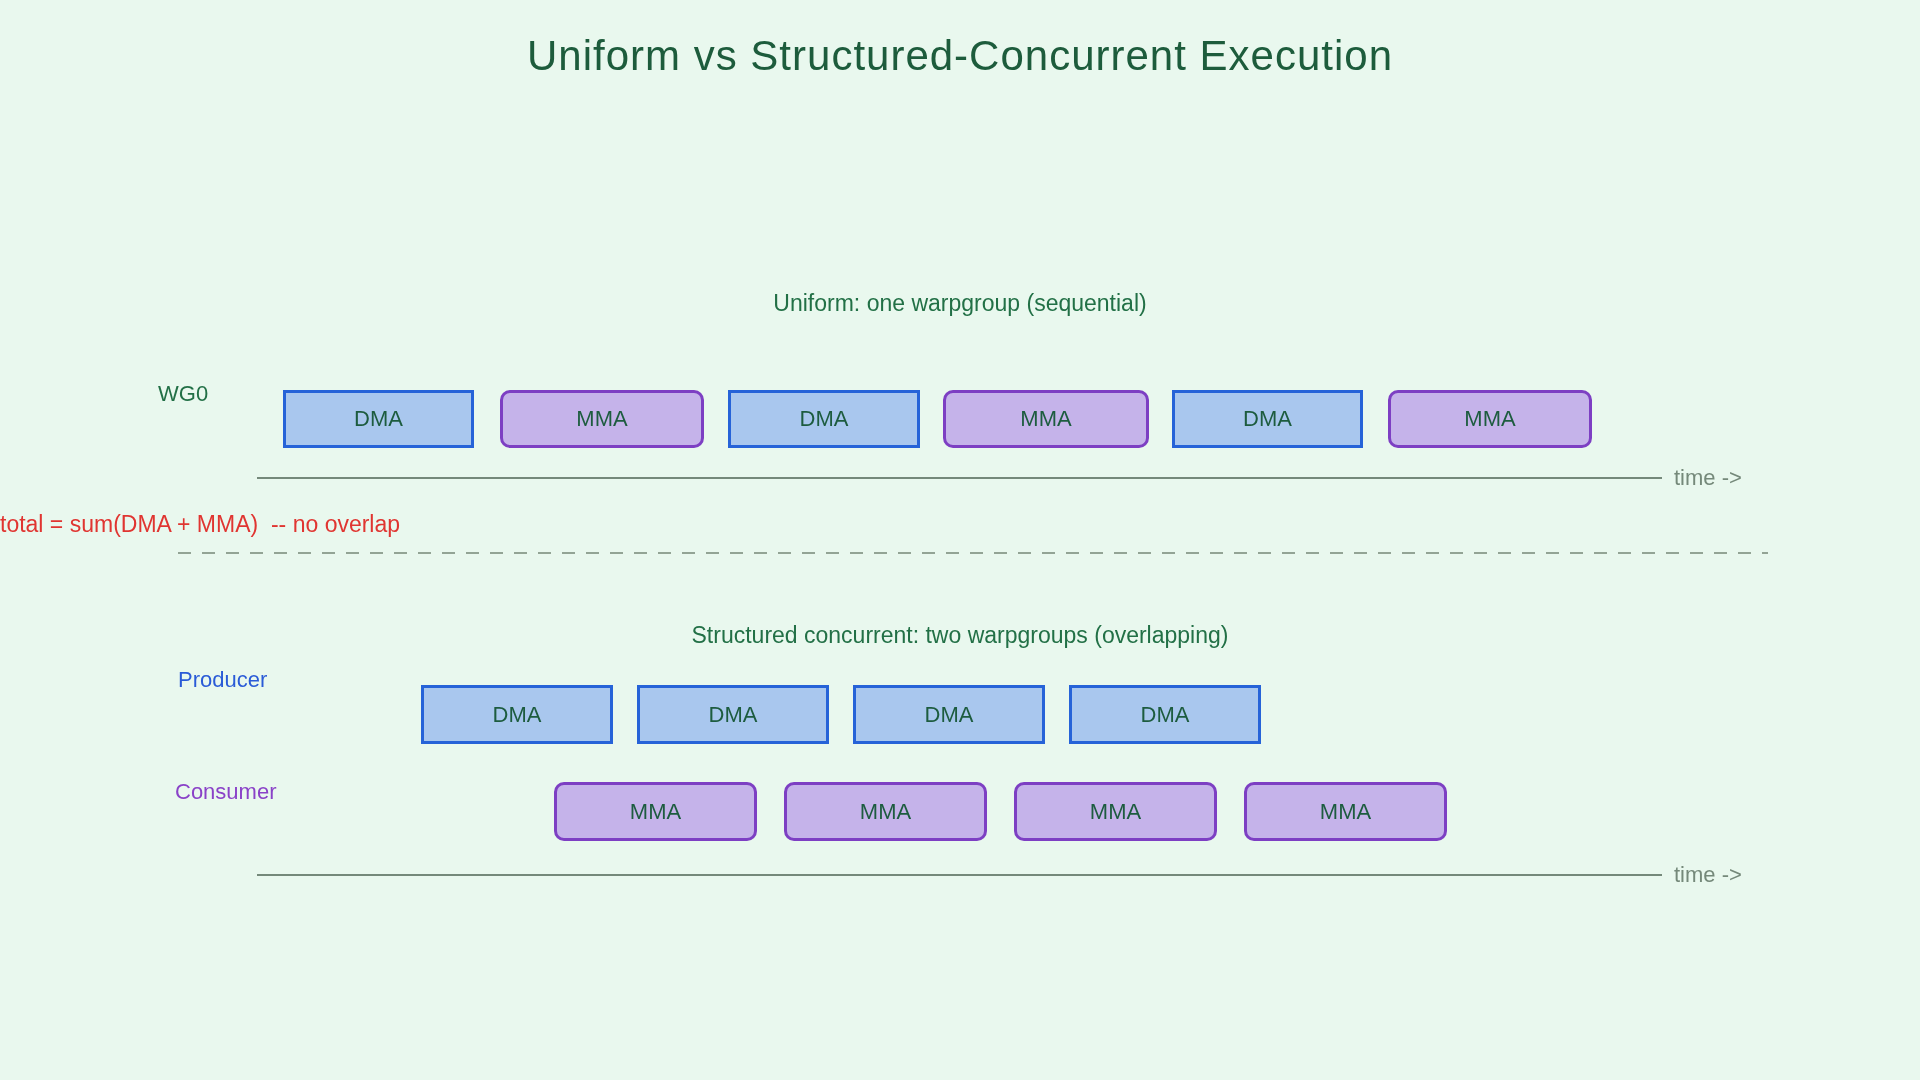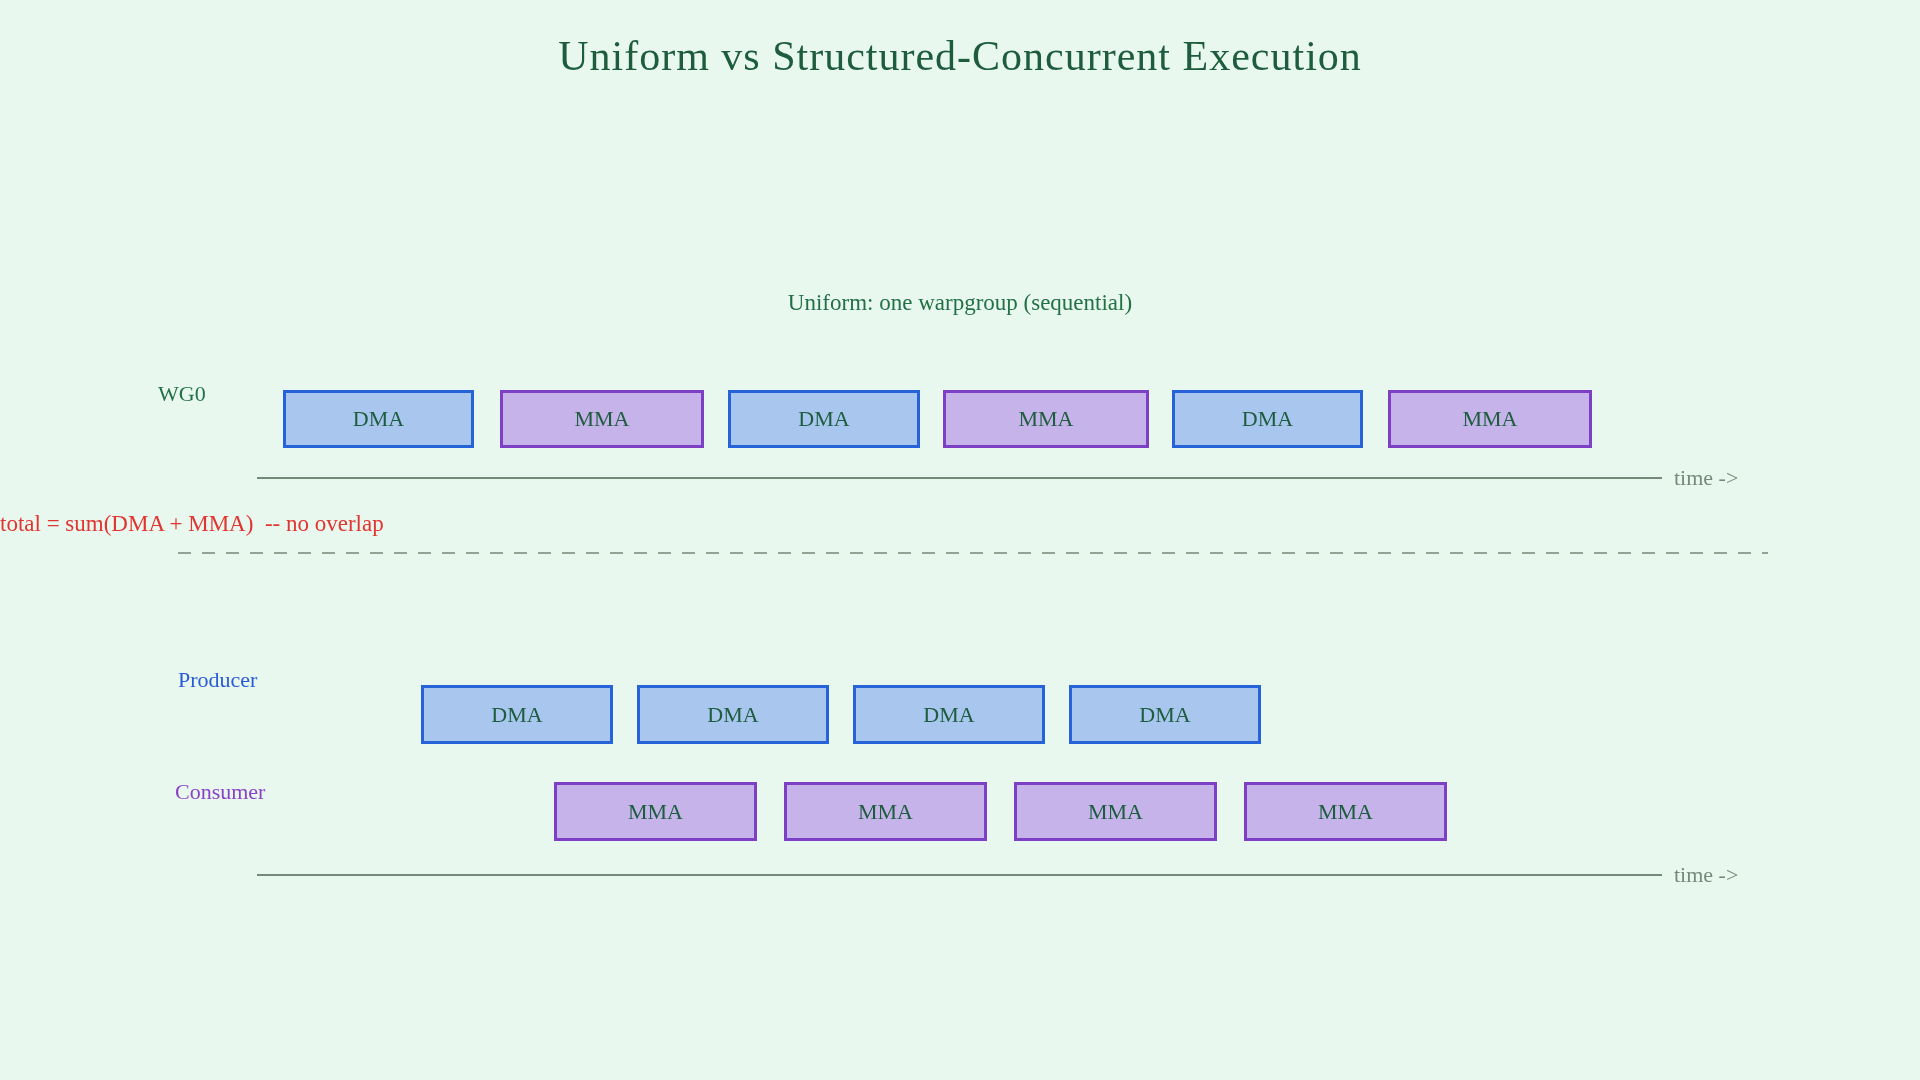--- a/index.html
+++ b/index.html
@@ -16,21 +16,21 @@
     --dma-border:#2663d8;
     --mma-fill:#c5b3ea;
     --mma-border:#7d3fc3;
     --axis-gray:#75897a;
     --divider-gray:#93a495;
   }
   html,body{margin:0;padding:0;background:var(--bg);}
   .canvas{
     position:relative;width:1920px;height:1080px;overflow:hidden;
     background:var(--bg);
-    font-family:Liberation Serif, serif;
+    font-family:Liberation Sans, sans-serif;
   }
   .title{
     position:absolute;top:30px;left:0;width:1920px;text-align:center;
     font-size:42px;line-height:52px;letter-spacing:1px;color:var(--title-green);
     white-space:pre;
   }
   .section-heading{
     position:absolute;left:0;width:1920px;text-align:center;
     font-size:23px;line-height:30px;color:var(--heading-green);white-space:pre;
   }
@@ -41,21 +41,21 @@
   }
   .wg0-label{top:380px;left:158px;color:var(--heading-green);}
   .producer-label{top:666px;left:178px;color:var(--producer-blue);}
   .consumer-label{top:778px;left:175px;color:var(--consumer-purple);}
   .box{
     position:absolute;box-sizing:border-box;border:3px solid;
     display:flex;align-items:center;justify-content:center;
     font-size:22px;color:var(--box-text);
   }
   .box.dma{background:var(--dma-fill);border-color:var(--dma-border);}
-  .box.mma{background:var(--mma-fill);border-color:var(--mma-border);}
+  .box.mma{background:var(--mma-fill);border-color:var(--mma-border);border-radius:10px;}
   .axis-line{
     position:absolute;left:257px;width:1405px;height:2px;
     background:var(--axis-gray);
   }
   .axis-line-1{top:477px;}
   .axis-line-2{top:874px;}
   .axis-label{
     position:absolute;left:1674px;font-size:22px;line-height:30px;
     color:var(--axis-gray);white-space:pre;
   }
@@ -109,20 +109,21 @@
       </div>
     </div>
 
   <div class="axis-line axis-line-1"></div>
   <div class="axis-label axis-label-1">time -&gt;</div>
 
   <div class="total-note total-red">total = sum(DMA + MMA)  -- no overlap</div>
 
   <div class="section-divider"></div>
 
+  <div class="section-heading heading-concurrent">Structured concurrent: two warpgroups (overlapping)</div>
 
   <div class="lane-label producer-label">Producer</div>
   <div id="producer-lane">
       <div class="box dma" style="left: 421px; top: 685px; width: 192px; height: 59px;">
         <span>DMA</span>
       </div>
       <div class="box dma" style="left: 637px; top: 685px; width: 192px; height: 59px;">
         <span>DMA</span>
       </div>
       <div class="box dma" style="left: 853px; top: 685px; width: 192px; height: 59px;">

